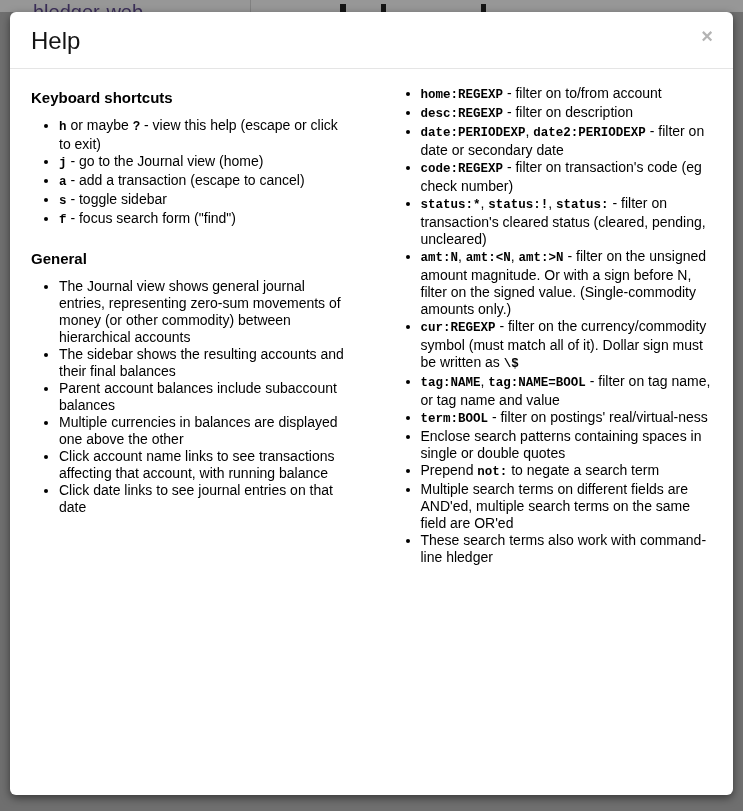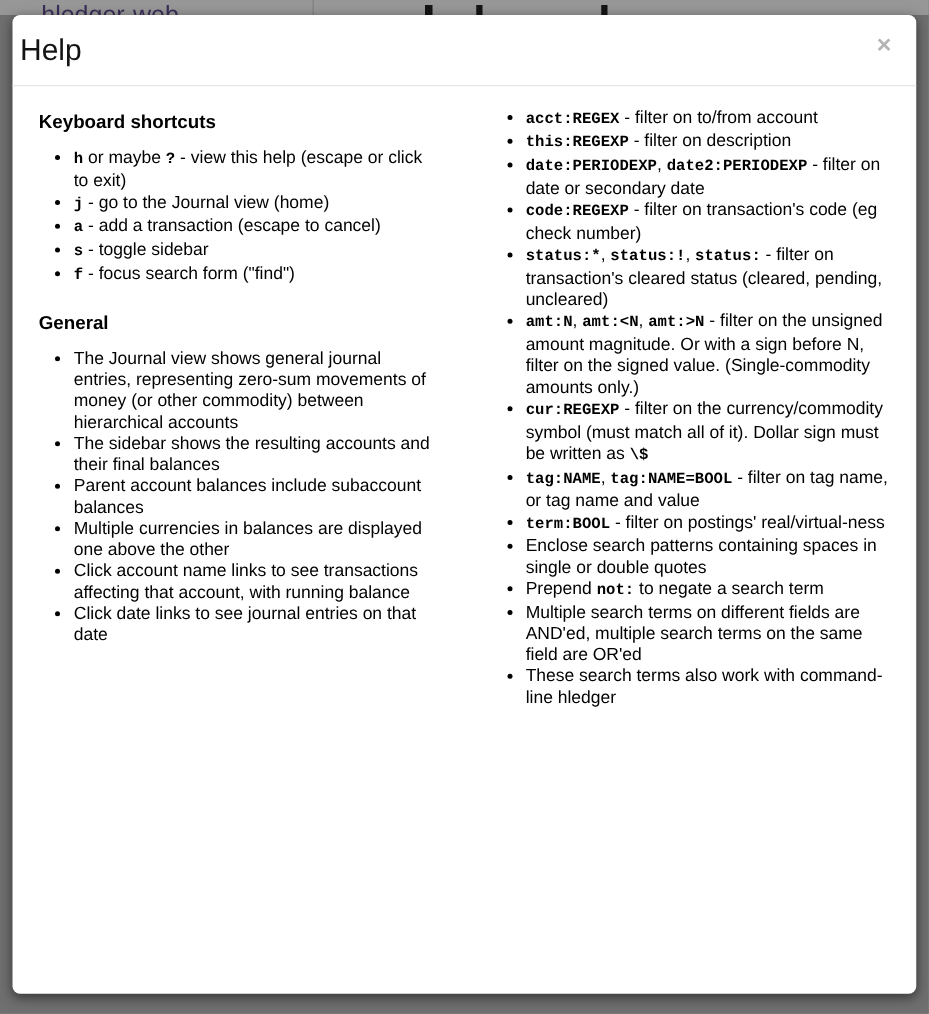--- a/index.html
+++ b/index.html
@@ -48,21 +48,21 @@
   .modal {
     position: absolute;
     left: 10px; top: 12px;
     width: 723px; height: 783px;
     background: #ffffff;
     border-radius: 6px;
     box-shadow: 0 3px 9px rgba(0,0,0,0.5);
     box-sizing: border-box;
   }
   .modal-header {
-    padding: 14px 20px 12px 6px;
+    padding: 14px 20px 12px 21px;
     border-bottom: 1px solid #e5e5e5;
     position: relative;
   }
   .modal-title {
     margin: 0;
     font-size: 24px;
     font-weight: 500;
     color: #141414;
     line-height: 30px;
   }
@@ -143,22 +143,22 @@
           <li>The Journal view shows general journal entries, representing zero-sum movements of money (or other commodity) between hierarchical accounts</li>
           <li>The sidebar shows the resulting accounts and their final balances</li>
           <li>Parent account balances include subaccount balances</li>
           <li>Multiple currencies in balances are displayed one above the other</li>
           <li>Click account name links to see transactions affecting that account, with running balance</li>
           <li>Click date links to see journal entries on that date</li>
         </ul>
       </div>
     <div class="col">
         <ul class="help-list">
-          <li><code>acct:REGEX</code> - filter on to/from account</li>
-          <li><code>this:REGEXP</code> - filter on description</li>
+          <li><code>home:REGEXP</code> - filter on to/from account</li>
+          <li><code>desc:REGEXP</code> - filter on description</li>
           <li><code>date:PERIODEXP</code>, <code>date2:PERIODEXP</code> - filter on date or secondary date</li>
           <li><code>code:REGEXP</code> - filter on transaction's code (eg check number)</li>
           <li><code>status:*</code>, <code>status:!</code>, <code>status:</code> - filter on transaction's cleared status (cleared, pending, uncleared)</li>
           <li><code>amt:N</code>, <code>amt:&lt;N</code>, <code>amt:&gt;N</code> - filter on the unsigned amount magnitude. Or with a sign before N, filter on the signed value. (Single-commodity amounts only.)</li>
           <li><code>cur:REGEXP</code> - filter on the currency/commodity symbol (must match all of it). Dollar sign must be written as <code>\$</code></li>
           <li><code>tag:NAME</code>, <code>tag:NAME=BOOL</code> - filter on tag name, or tag name and value</li>
           <li><code>term:BOOL</code> - filter on postings' real/virtual-ness</li>
           <li>Enclose search patterns containing spaces in single or double quotes</li>
           <li>Prepend <code>not:</code> to negate a search term</li>
           <li>Multiple search terms on different fields are AND'ed, multiple search terms on the same field are OR'ed</li>

